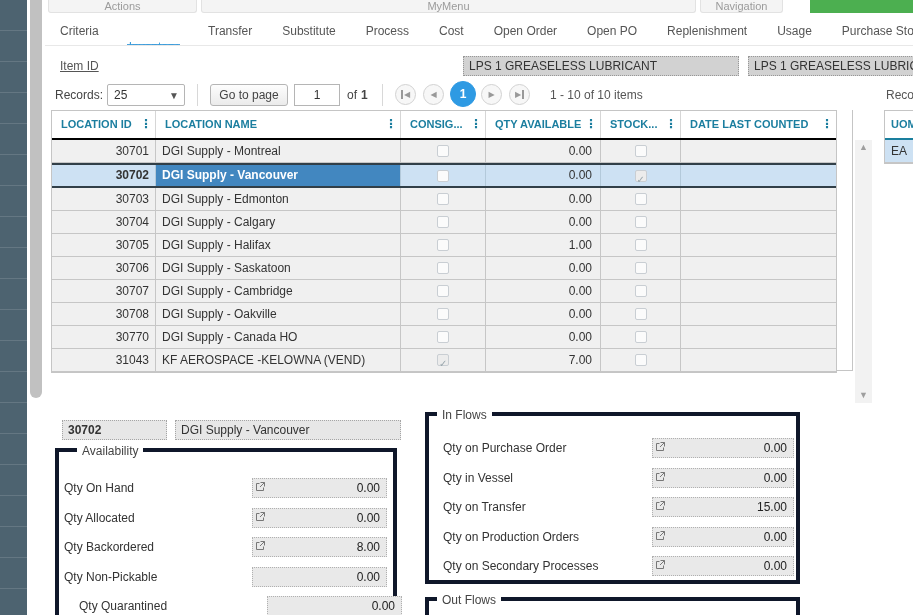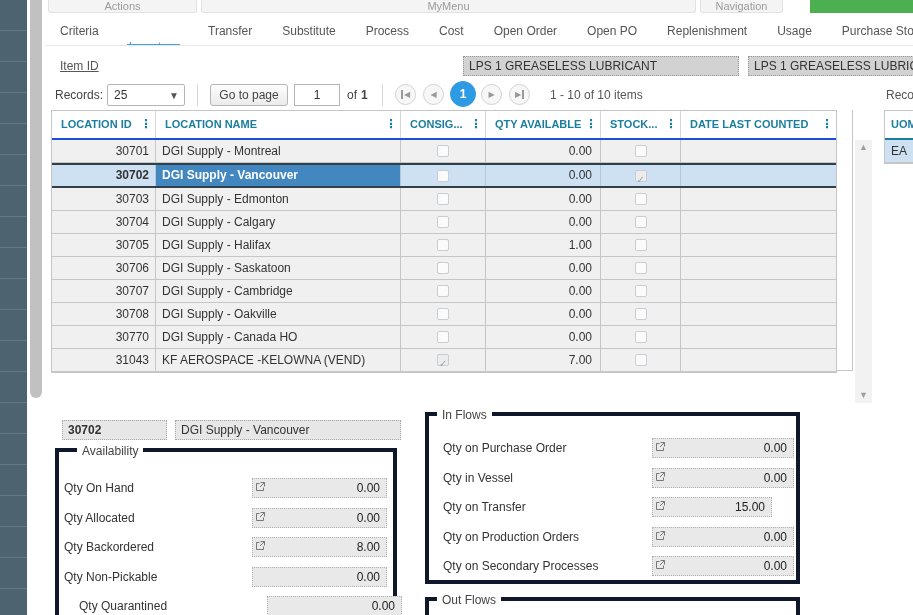--- a/index.html
+++ b/index.html
@@ -65,21 +65,21 @@
   .pg-btn .bar-r { border-right:2px solid #999; padding-right:1px; font-style:normal; }
   .pg-current {
     left:450px; top:81px; width:26px; height:26px; border-radius:50%; background:#2e9ae3; border:1px solid #2e9ae3;
     color:#fff; font-weight:bold; text-align:center; line-height:25px; font-size:12px;
   }
   .pg-summary { left:550px; top:88px; color:#555; }
   .right-rec-label { left:886px; top:88px; color:#555; white-space:nowrap; }
 
   
   .grid { left:51px; top:110px; width:786px; border:1px solid #c5c5c5; background:#fff; }
-  .ghead { display:grid; grid-template-columns:104px 245px 85px 115px 80px 155px; height:29px; border-bottom:2px solid #1d4ed8; background:#fff; }
+  .ghead { display:grid; grid-template-columns:104px 245px 85px 115px 80px 155px; height:29px; border-bottom:2px solid #000000; background:#fff; }
   .ghc { position:relative; color:#1b7e9f; font-weight:bold; font-size:11px; line-height:26px; padding-left:9px; border-right:1px solid #d6d6d6; white-space:nowrap; overflow:hidden; }
   .ghc:last-child { border-right:none; }
   .dots { position:absolute; right:3px; top:0; color:#1b7e9f; font-size:12px; font-weight:bold; line-height:26px; }
   .grow { display:grid; grid-template-columns:104px 245px 85px 115px 80px 155px; height:23px; background:#f0f0f0; border-bottom:1px solid #c6c6c6; }
   .grow .c { line-height:22px; border-right:1px solid #c6c6c6; overflow:hidden; white-space:nowrap; font-size:12px; color:#333; }
   .grow .c:last-child { border-right:none; }
   .c.id { text-align:right; padding-right:6px; }
   .c.nm { padding-left:6px; }
   .c.qt { text-align:right; padding-right:8px; }
   .c.ck { display:flex; align-items:center; justify-content:center; }
@@ -383,21 +383,21 @@
         <span class="linkout"><svg width="11" height="11" viewBox="0 0 11 11">
               <path d="M8.5 6.5v3h-7v-7h3" fill="none" stroke="#777" stroke-width="1"></path>
               <path d="M5.5 1.5h4v4" fill="none" stroke="#777" stroke-width="1"></path>
               <path d="M9.5 1.5 5 6" stroke="#777" stroke-width="1"></path>
             </svg></span>
         <span class="qval">0.00</span>
       </div>
     </div>
     <div class="frow" style="left:14px; top:81px; right:10px;">
       <span class="flabel">Qty on Transfer</span>
-      <div class="qfield" style="left:209px; width:120px;">
+      <div class="qfield" style="left:209px; width:142px;">
         <span class="linkout"><svg width="11" height="11" viewBox="0 0 11 11">
               <path d="M8.5 6.5v3h-7v-7h3" fill="none" stroke="#777" stroke-width="1"></path>
               <path d="M5.5 1.5h4v4" fill="none" stroke="#777" stroke-width="1"></path>
               <path d="M9.5 1.5 5 6" stroke="#777" stroke-width="1"></path>
             </svg></span>
         <span class="qval">15.00</span>
       </div>
     </div>
     <div class="frow" style="left:14px; top:111px; right:10px;">
       <span class="flabel">Qty on Production Orders</span>

